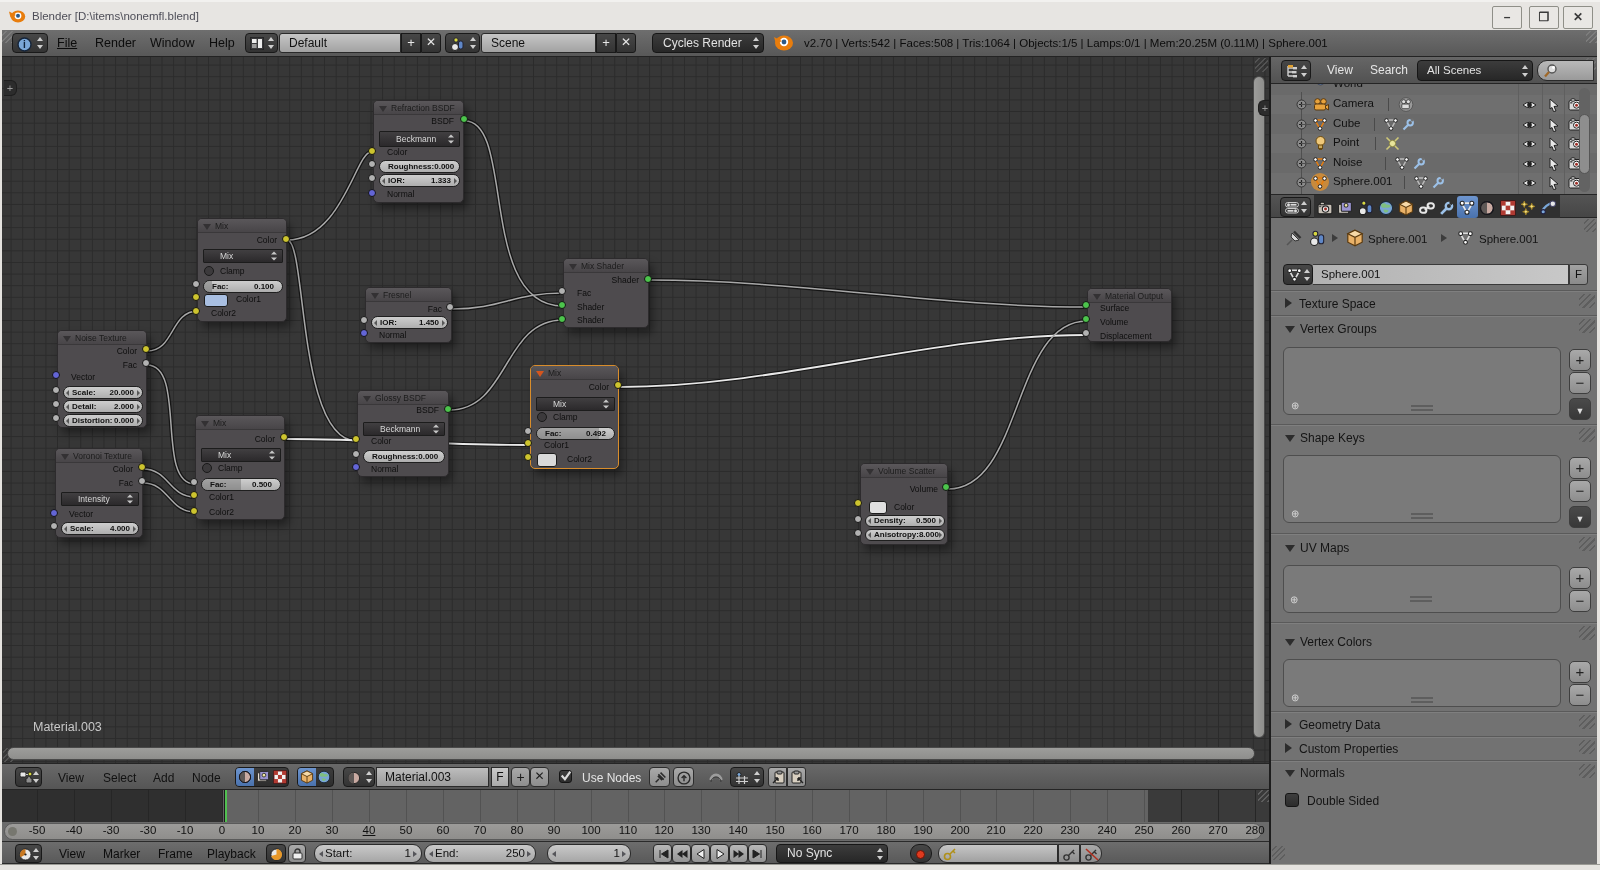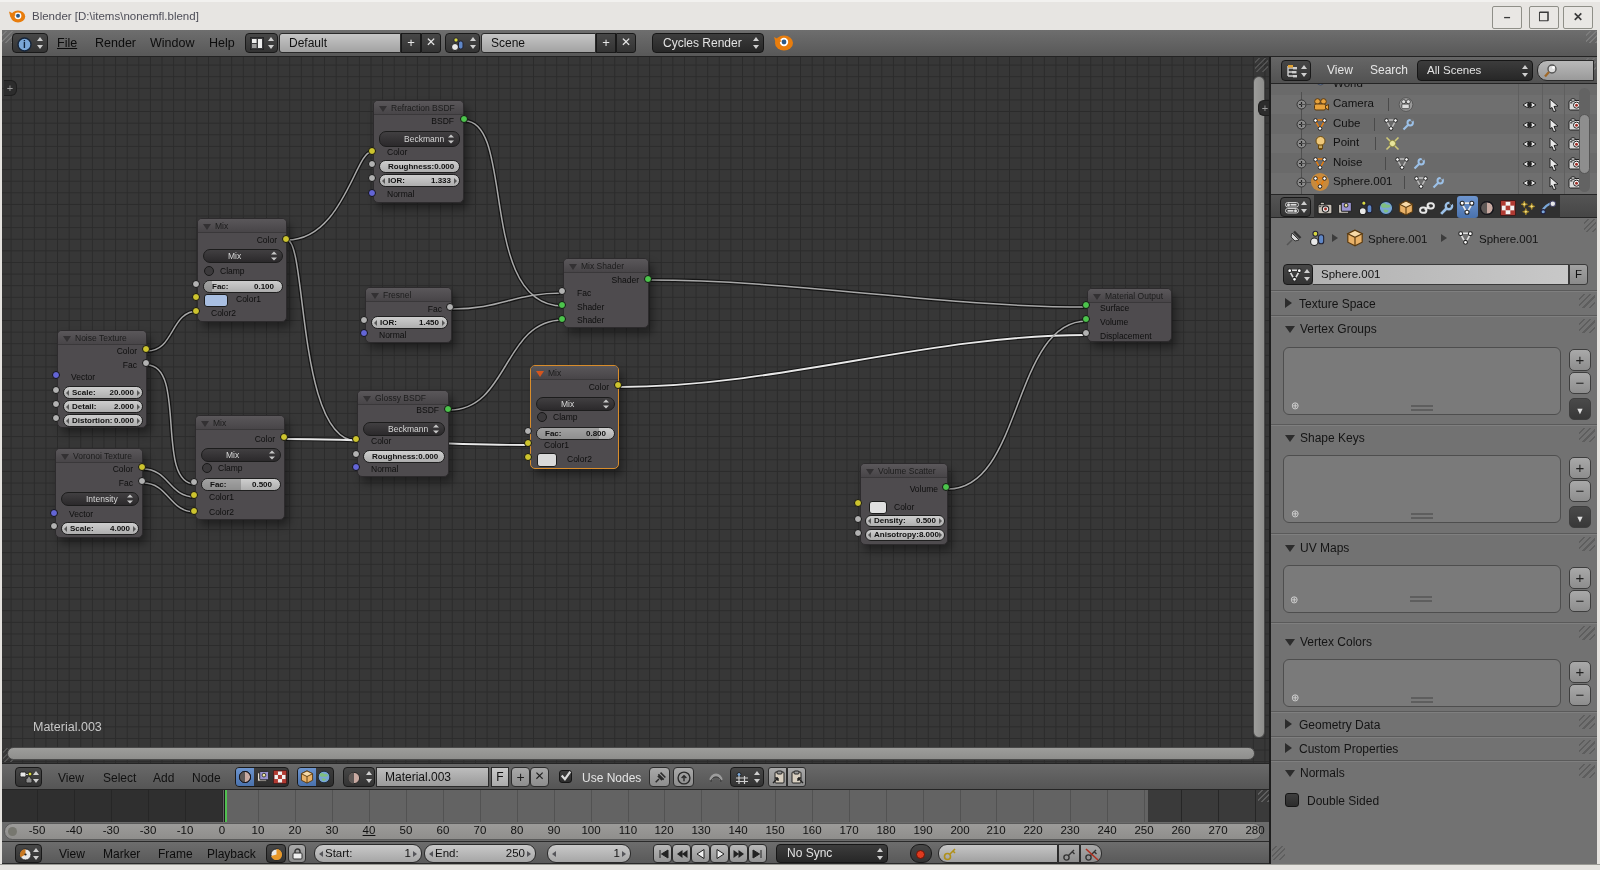--- a/index.html
+++ b/index.html
@@ -25,21 +25,21 @@
 #matlabel{position:absolute;left:31px;top:663px;font-size:12.5px;color:#c8c8c8;}
 #plustab{position:absolute;left:2px;top:23px;width:13px;height:16px;background:#2c2c2c;border:1px solid #1e1e1e;border-left:none;border-radius:0 6px 6px 0;color:#9a9a9a;font-size:11px;line-height:14px;text-align:center;}
 
 .node{position:absolute;background:#4e4b4e;border:1px solid #2d2b2d;border-radius:5px;box-shadow:4px 6px 8px rgba(0,0,0,0.40);font-size:8.5px;color:#161616;}
 .node.sel{border:1.5px solid #d98d2b;}
 .nh{position:absolute;left:0;top:0;right:0;height:14px;background:linear-gradient(#5a575a,#484548);border-bottom:1px solid #3a383a;border-radius:4px 4px 0 0;line-height:14px;padding-left:17px;color:#1c1c1c;font-size:8.5px;}
 .nh:before{content:"";position:absolute;left:5px;top:4.5px;border-left:4px solid transparent;border-right:4px solid transparent;border-top:6px solid #333133;}
 .sel>.nh:before{border-top-color:#d4551e;}
 .lab{position:absolute;color:#0e0e0e;}
 .outlab{position:absolute;right:9px;text-align:right;color:#0e0e0e;}
-.dd{position:absolute;background:linear-gradient(#413f41,#2b292b);border:1px solid #1c1c1c;border-radius:7px;color:#d8d8d8;padding-left:24px;font-size:8.5px;}
+.dd{position:absolute;background:linear-gradient(#413f41,#2b292b);border:1px solid #1c1c1c;border-radius:1px;color:#d8d8d8;padding-left:16px;font-size:8.5px;}
 .ddarr{position:absolute;right:5px;top:50%;transform:translateY(-50%);width:6px;height:9px;}
 .ddarr:before{content:"";position:absolute;left:0;top:0;border-left:3px solid transparent;border-right:3px solid transparent;border-bottom:3.5px solid #c8c8c8;}
 .ddarr:after{content:"";position:absolute;left:0;bottom:0;border-left:3px solid transparent;border-right:3px solid transparent;border-top:3.5px solid #c8c8c8;}
 .num{position:absolute;background:linear-gradient(#cecece,#aeaeae);border:1px solid #1f1f1f;border-radius:7px;color:#101010;display:flex;justify-content:space-between;padding:0 6px;overflow:hidden;font-size:8px;white-space:nowrap;}
 .num .fill{position:absolute;left:0;top:0;bottom:0;background:rgba(84,84,84,0.35);}
 .num span{position:relative;font-weight:bold;}
 .num .na{position:absolute;top:50%;transform:translateY(-50%);width:0;height:0;border-top:3.5px solid transparent;border-bottom:3.5px solid transparent;}
 .num .na.l{left:2px;border-right:3.5px solid #585858;}
 .num .na.r{right:2px;border-left:3.5px solid #585858;}
 .sk{position:absolute;width:8px;height:8px;border-radius:50%;border:1px solid #141414;}
@@ -132,20 +132,21 @@
     <div class="field-light" style="left:479px;top:3px;width:115px;height:20px;border-radius:3px 0 0 3px;line-height:18px;padding-left:9px;">Scene</div>
     <div class="btn-dark" style="left:594px;top:3px;width:20px;height:20px;color:#e8e8e8;text-align:center;line-height:18px;font-size:13px;border-radius:0;">+</div>
     <div class="btn-dark" style="left:614px;top:3px;width:20px;height:20px;border-radius:0 3px 3px 0;color:#e8e8e8;text-align:center;line-height:17px;font-size:12px;">✕</div>
     <div class="dd-dark" style="left:650px;top:3px;width:112px;height:20px;line-height:18px;padding-left:10px;">Cycles Render<div class="updn"></div></div>
     <svg style="position:absolute;left:771px;top:3px" width="22" height="20" viewBox="0 0 22 20">
         <ellipse cx="11" cy="10" rx="9" ry="7.5" fill="#e87d0d"></ellipse>
         <circle cx="11" cy="9" r="4.2" fill="#fff"></circle>
         <circle cx="11" cy="9" r="2.4" fill="#2d5a87"></circle>
         <path d="M1 4 L9 8 L3 11 Z" fill="#e87d0d"></path>
       </svg>
+    <div class="menutext" style="left:802px;font-size:11.5px;top:7px;">v2.70 | Verts:542 | Faces:508 | Tris:1064 | Objects:1/5 | Lamps:0/1 | Mem:20.25M (0.11M) | Sphere.001</div>
   </div>
 
   <div id="canvas">
     <div id="plustab">+</div>
     <div class="abs" style="right:1px;top:1px;width:13px;height:14px;background:repeating-linear-gradient(135deg,transparent,transparent 2.5px,#525252 2.5px,#525252 4px);"></div>
     <div class="abs" style="left:1px;bottom:1px;width:13px;height:14px;background:repeating-linear-gradient(135deg,transparent,transparent 2.5px,#525252 2.5px,#525252 4px);"></div>
     <div id="matlabel">Material.003</div>
 
     <div class="abs" style="left:5px;top:690px;width:1248px;height:13px;background:linear-gradient(#9d9d9b,#8e8e8c);border:1px solid #4a4a4a;border-radius:7px;"></div>
     <div class="abs" style="left:1251px;top:19px;width:12px;height:662px;background:linear-gradient(90deg,#9d9d9b,#8e8e8c);border:1px solid #4a4a4a;border-radius:7px;"></div>
@@ -296,21 +297,21 @@
 </div>
 <div class="node sel" style="left:528px;top:308px;width:89px;height:104px">
 <div class="nh">Mix</div>
 <div class="outlab" style="top:16px;right:9px">Color</div>
 <div class="dd" style="left:5px;top:31px;width:79px;height:14px;line-height:12px">Mix<div class="ddarr"></div></div>
 <div class="clampc" style="left:6px;top:46px"></div>
           <div class="lab" style="left:22px;top:46px">Clamp</div>
 <div class="num" style="left:5px;top:61px;width:79px;height:13px;line-height:11px;padding:0 8px">
             <div class="fill" style="width:80%"></div>
             <span>Fac:</span>
-            <span>0.800</span>
+            <span>0.492</span>
           </div>
 <div class="lab" style="top:74px;left:13px">Color1</div>
 <div class="swatch" style="left:6px;top:87px;width:20px;height:14px;background:#d9d9d9"></div>
 <div class="lab" style="top:88px;left:36px">Color2</div>
 </div>
 <div class="node" style="left:561px;top:201px;width:86px;height:70px">
 <div class="nh">Mix Shader</div>
 <div class="outlab" style="top:16px;right:9px">Shader</div>
 <div class="lab" style="top:29px;left:13px">Fac</div>
 <div class="lab" style="top:42.5px;left:13px">Shader</div>

